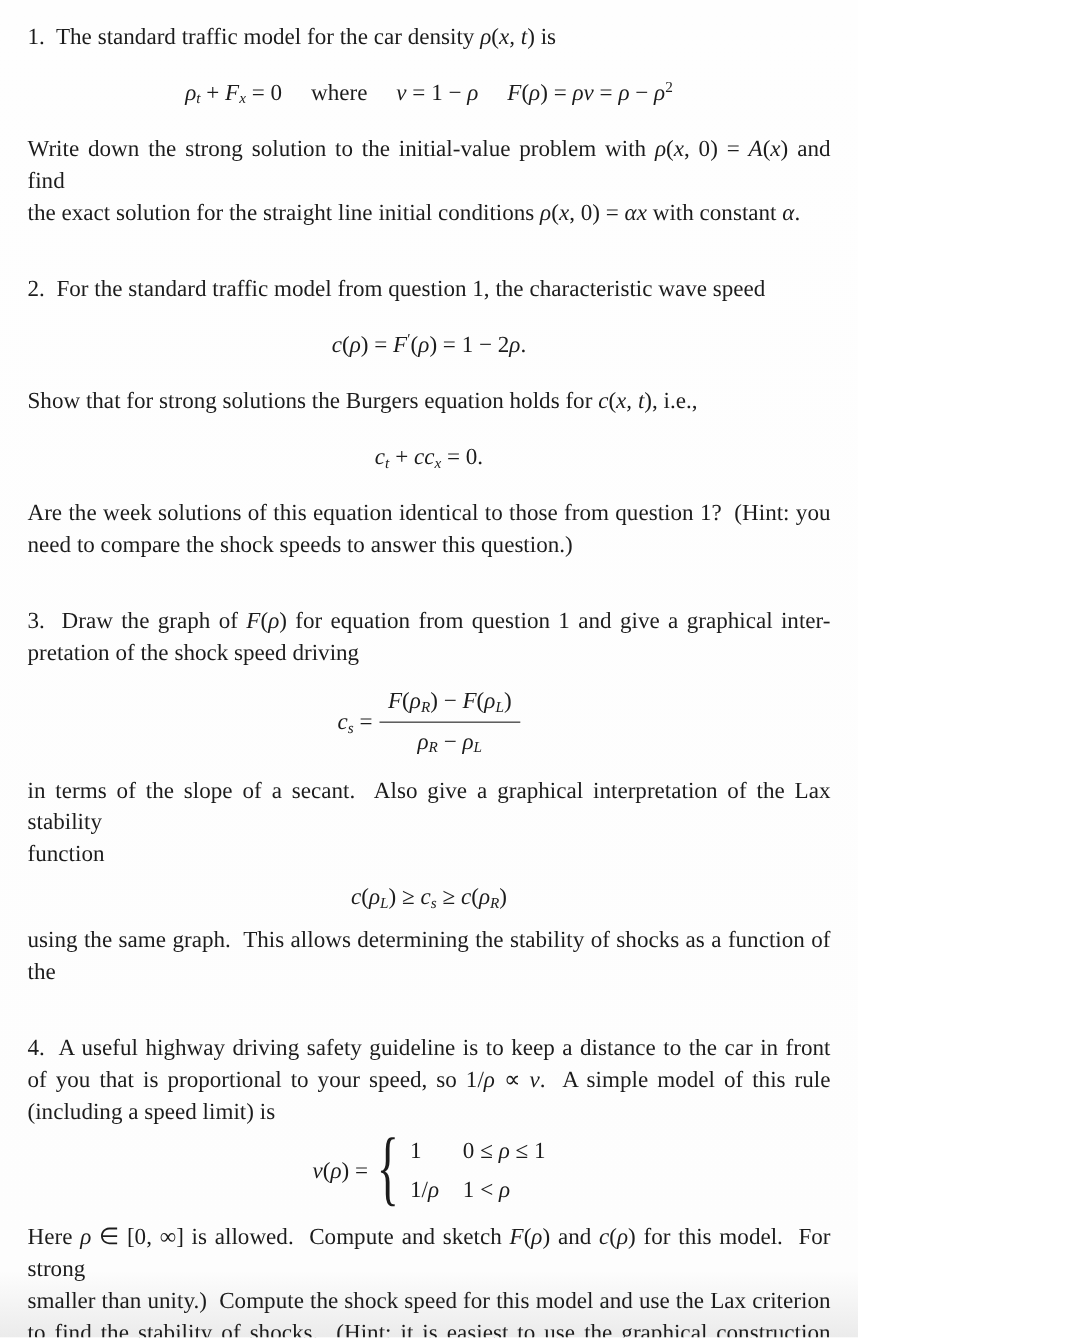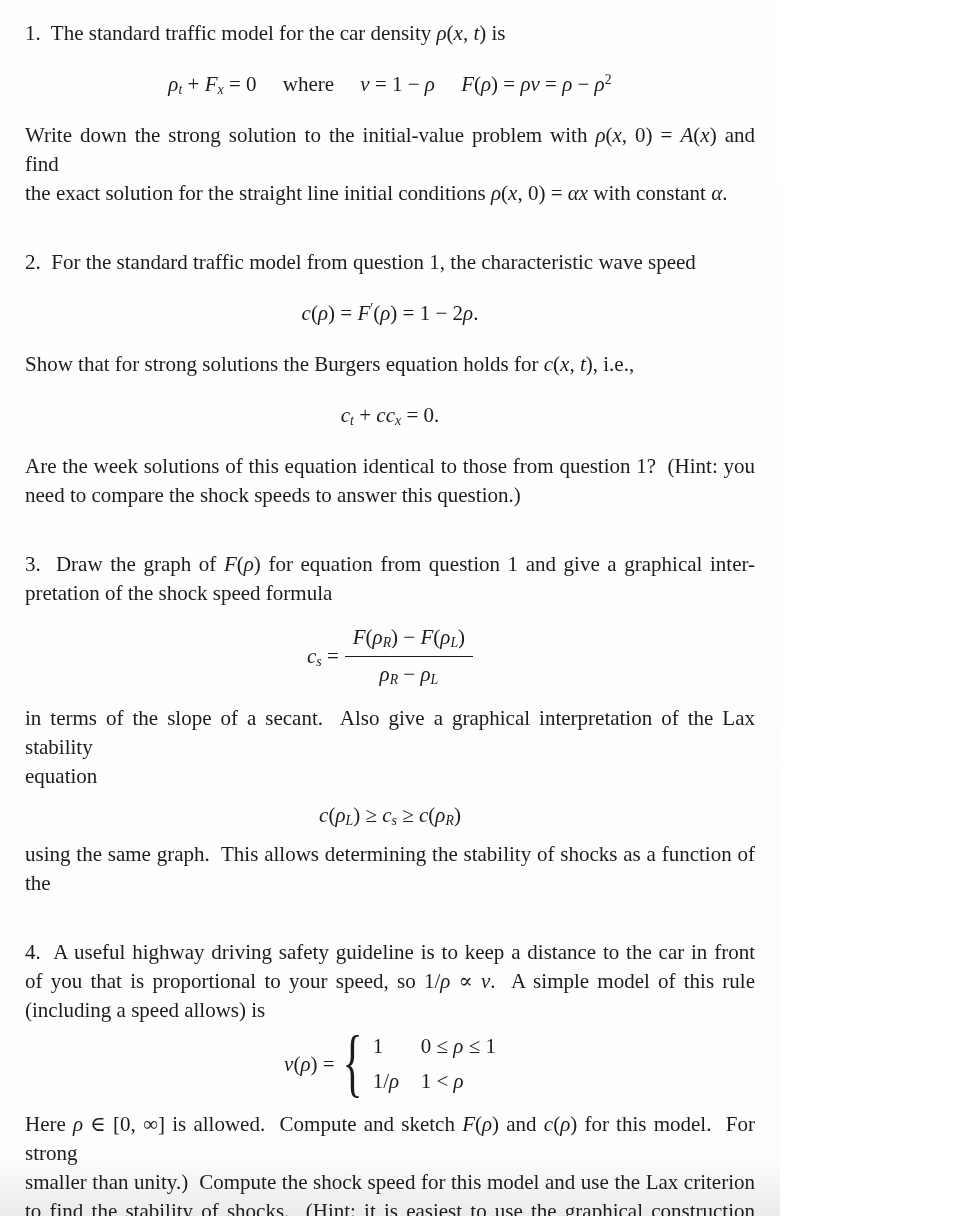--- a/index.html
+++ b/index.html
@@ -20,20 +20,21 @@
     color: #1c1c1c;
     overflow: hidden;
   }
   .problem { margin: 0; }
   .problem + .problem { margin-top: 40px; }
   p.line { margin: 0; }
   
   .jline {
     text-align: justify;
     text-align-last: justify;
+    font-family: Liberation Serif, serif;
   }
   i { font-style: italic; }
   sub, sup {
     line-height: 0;
     font-size: 66%;
   }
   sub { vertical-align: -0.22em; }
   sup { vertical-align: 0.5em; }
   
   .equation {
@@ -101,40 +102,40 @@
     <p class="line">2.&nbsp; For the standard traffic model from question 1, the characteristic wave speed</p>
     <div class="equation"><i>c</i>(<i>ρ</i>) = <i>F</i><sup>′</sup>(<i>ρ</i>) = 1 − 2<i>ρ</i>.</div>
     <p class="line">Show that for strong solutions the Burgers equation holds for <i>c</i>(<i>x, t</i>), i.e.,</p>
     <div class="equation"><i>c</i><sub><i>t</i></sub> + <i>cc</i><sub><i>x</i></sub> = 0.</div>
     <p class="line jline">Are the week solutions of this equation identical to those from question 1?&nbsp; (Hint: you</p>
     <p class="line">need to compare the shock speeds to answer this question.)</p>
   </section>
 
   <section class="problem">
     <p class="line jline">3.&nbsp; Draw the graph of <i>F</i>(<i>ρ</i>) for equation from question 1 and give a graphical inter-</p>
-    <p class="line">pretation of the shock speed formula</p>
+    <p class="line">pretation of the shock speed driving</p>
     <div class="equation frac-eq">
       <span class="eq-row">
         <span><i>c</i><sub><i>s</i></sub> =</span>
         <span class="frac">
           <span class="num"><i>F</i>(<i>ρ</i><sub><i>R</i></sub>) − <i>F</i>(<i>ρ</i><sub><i>L</i></sub>)</span>
           <span class="den"><i>ρ</i><sub><i>R</i></sub> − <i>ρ</i><sub><i>L</i></sub></span>
         </span>
       </span>
     </div>
     <p class="line jline">in terms of the slope of a secant.&nbsp; Also give a graphical interpretation of the Lax stability</p>
-    <p class="line">equation</p>
+    <p class="line">function</p>
     <div class="equation tight"><i>c</i>(<i>ρ</i><sub><i>L</i></sub>) ≥ <i>c</i><sub><i>s</i></sub> ≥ <i>c</i>(<i>ρ</i><sub><i>R</i></sub>)</div>
     <p class="line jline">using the same graph.&nbsp; This allows determining the stability of shocks as a function of the</p>
   </section>
 
   <section class="problem">
     <p class="line jline">4.&nbsp; A useful highway driving safety guideline is to keep a distance to the car in front</p>
     <p class="line jline">of you that is proportional to your speed, so 1/<i>ρ</i> ∝ <i>v</i>.&nbsp; A simple model of this rule</p>
-    <p class="line">(including a speed allows) is</p>
+    <p class="line">(including a speed limit) is</p>
     <div class="equation cases-eq">
       <span class="eq-row">
         <span><i>v</i>(<i>ρ</i>) =</span>
         <span class="brace">{</span>
         <span class="cases">
           <span class="case-row">
             <span class="case-val">1</span>
             <span class="case-cond">0 ≤ <i>ρ</i> ≤ 1</span>
           </span>
           <span class="case-row">

